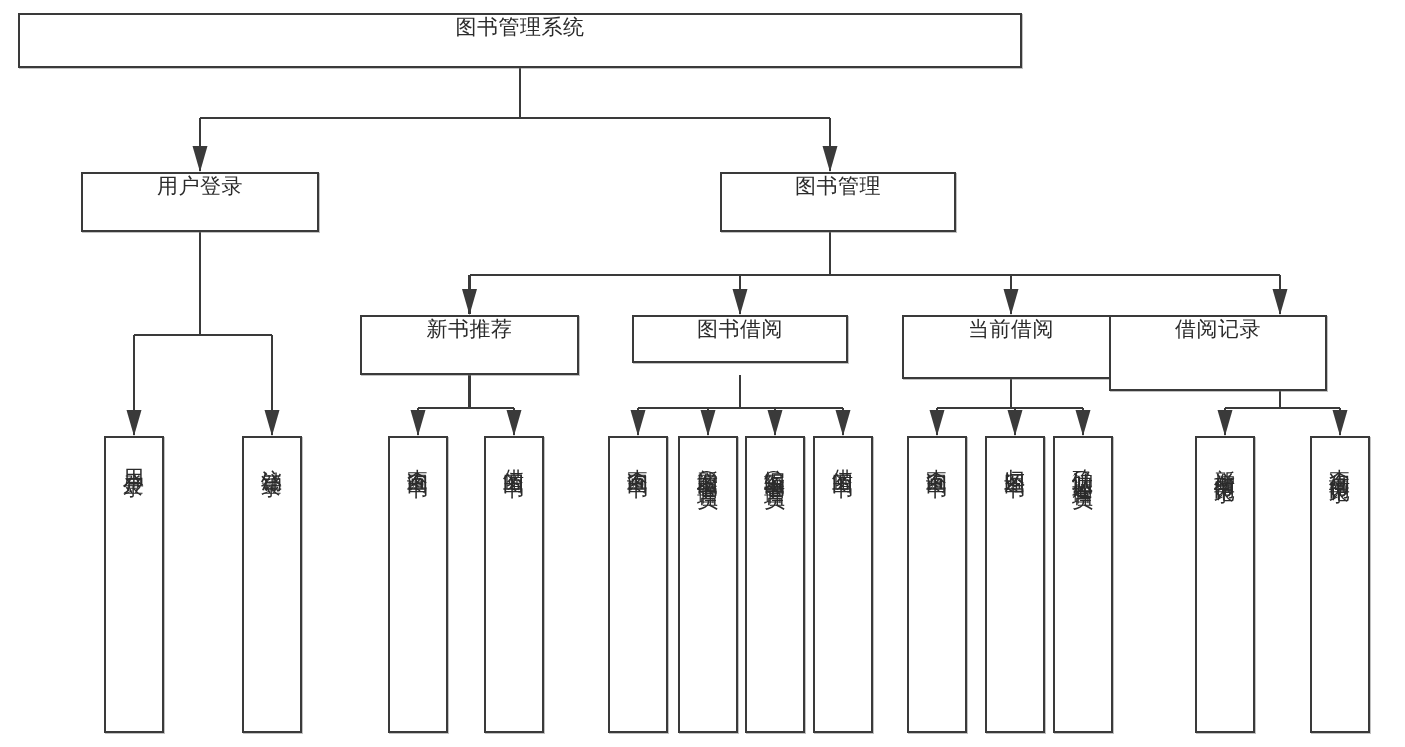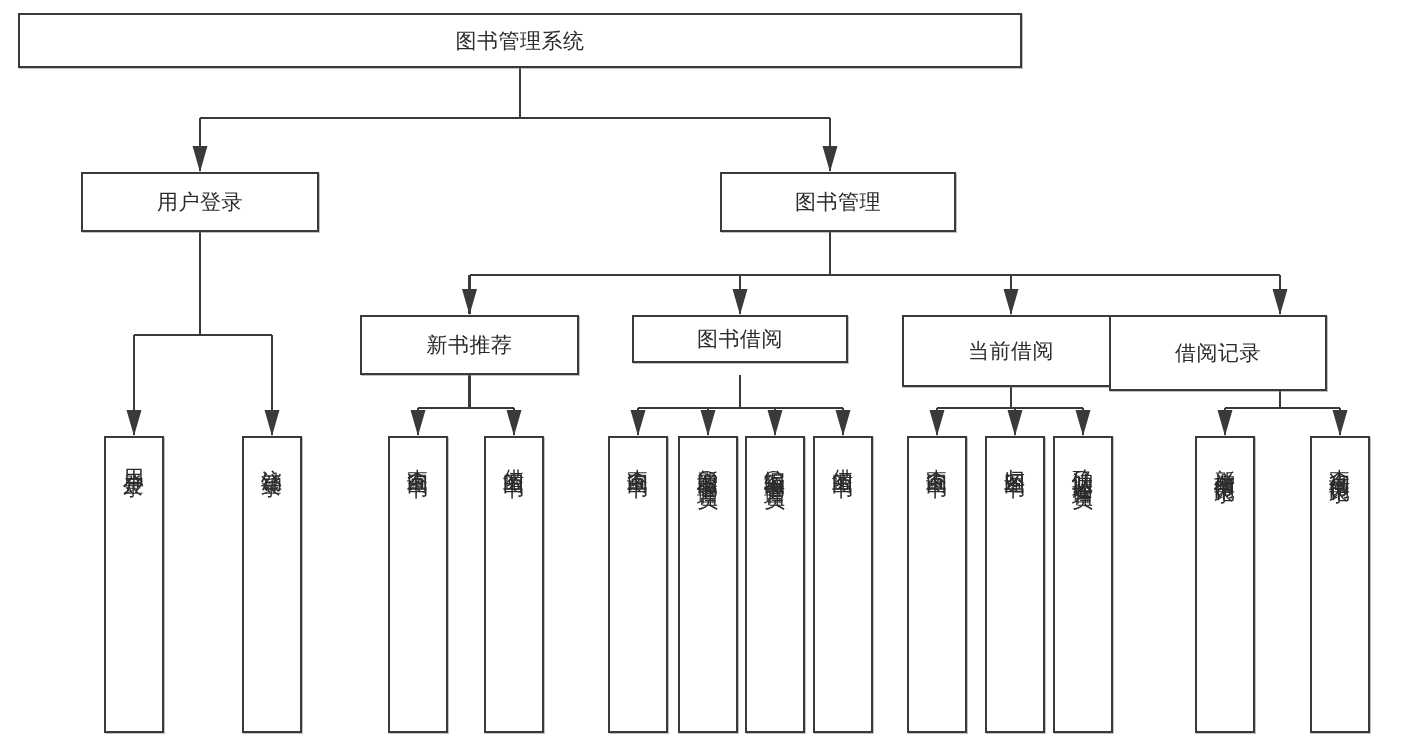--- a/index.html
+++ b/index.html
@@ -24,21 +24,21 @@
     width: 1405px;
     height: 747px;
     pointer-events: none;
   }
   .node {
     position: absolute;
     box-sizing: border-box;
     background: #ffffff;
     border: 2px solid #3a3a3a;
     display: flex;
-    align-items: center;
+    align-items: flex-start;
     justify-content: center;
     box-shadow: 1px 1px 0 0 rgba(120,120,120,0.45);
   }
   .node .label {
     color: #2b2b2b;
     line-height: 1.12;
     text-align: center;
     white-space: pre-wrap;
   }
   .node.horiz .label {
@@ -134,21 +134,21 @@
       </div>
       <div class="node horiz" style="left: 712px; top: 172px; width: 236px; height: 60px; margin-left: 8px;">
         <span class="label">图书管理</span>
       </div>
       <div class="node horiz" style="left: 360px; top: 315px; width: 219px; height: 60px;">
         <span class="label">新书推荐</span>
       </div>
       <div class="node horiz" style="left: 632px; top: 315px; width: 216px; height: 48px;">
         <span class="label">图书借阅</span>
       </div>
-      <div class="node horiz" style="left: 902px; top: 315px; width: 218px; height: 72px;">
+      <div class="node horiz" style="left: 902px; top: 315px; width: 218px; height: 64px;">
         <span class="label">当前借阅</span>
       </div>
       <div class="node horiz" style="left: 1109px; top: 315px; width: 218px; height: 76px;">
         <span class="label">借阅记录</span>
       </div>
       <div class="node vert" style="left: 104px; top: 436px; width: 60px; height: 297px;">
         <span class="label">用户登录</span>
       </div>
       <div class="node vert" style="left: 242px; top: 436px; width: 60px; height: 297px;">
         <span class="label">注销登录</span>

